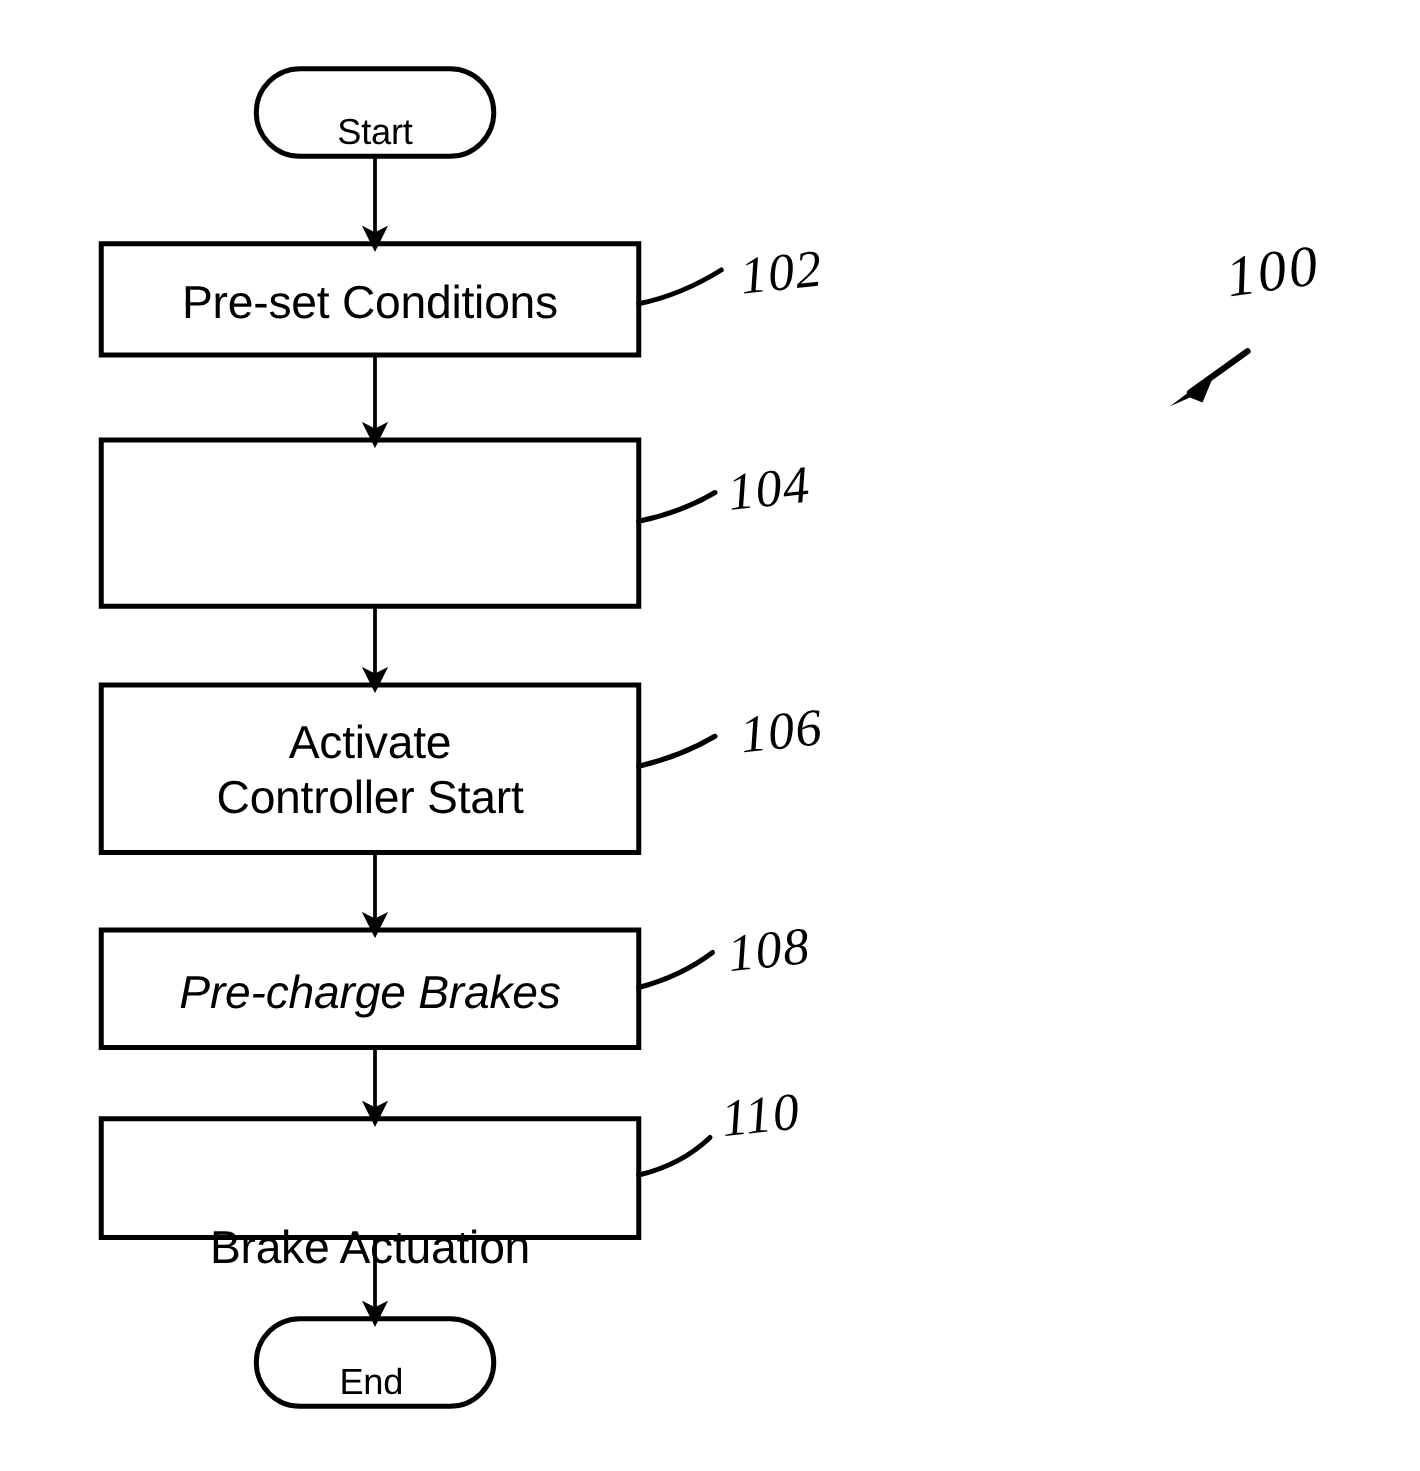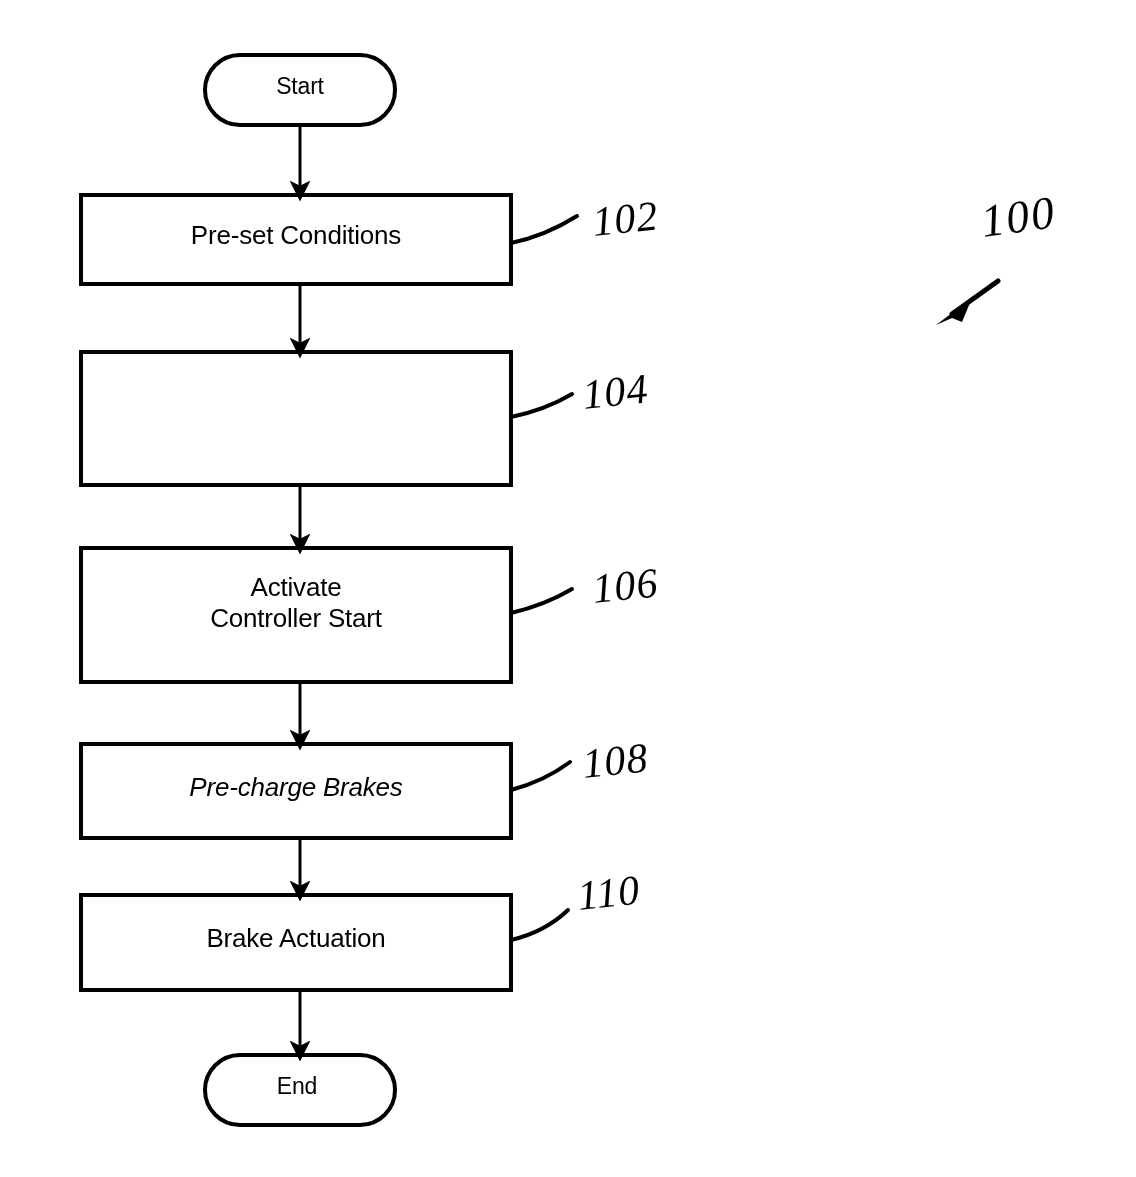--- a/index.html
+++ b/index.html
@@ -31,24 +31,25 @@
     position: absolute;
     text-align: center;
     font-family: "Liberation Sans", sans-serif;
     color: #000000;
     line-height: 1.18;
     letter-spacing: -0.2px;
     white-space: pre-line;
     pointer-events: none;
   }
   .terminal-label {
-    font-size: 23px;
+    font-size: 29px;
+    margin-top: 16px;
   }
   .process-label {
-    font-size: 26px;
+    font-size: 37px;
   }
   .ref-numeral {
     position: absolute;
     font-family: "Liberation Serif", serif;
     font-style: italic;
     font-size: 42px;
     letter-spacing: 1px;
     color: #000000;
     transform: rotate(-6deg);
     transform-origin: left bottom;
@@ -125,21 +126,21 @@
   <div class="node-label terminal-label" style="left:205px; top:73px; width:190px;">Start</div>
 
   <div class="node-label process-label" style="left:81px; top:220px; width:430px;">Pre-set Conditions</div>
 
 
   <div class="node-label process-label" style="left:81px; top:572px; width:430px;">Activate
 Controller Start</div>
 
   <div class="node-label process-label" style="left:81px; top:772px; width:430px;font-style:italic;">Pre-charge Brakes</div>
 
-  <div class="node-label process-label" style="left:81px; top:923px; width:430px;">Brake Actuation</div>
+  <div class="node-label process-label" style="left:81px; top:976px; width:430px;">Brake Actuation</div>
 
   <div class="node-label terminal-label" style="left:205px; top:1073px; width:184px;">End</div>
 
   <div class="ref-numeral" style="left:595px; top:198px;">102</div>
 
   <div class="ref-numeral" style="left:585px; top:371px;">104</div>
 
   <div class="ref-numeral" style="left:595px; top:565px;">106</div>
 
   <div class="ref-numeral" style="left:585px; top:740px;">108</div>

